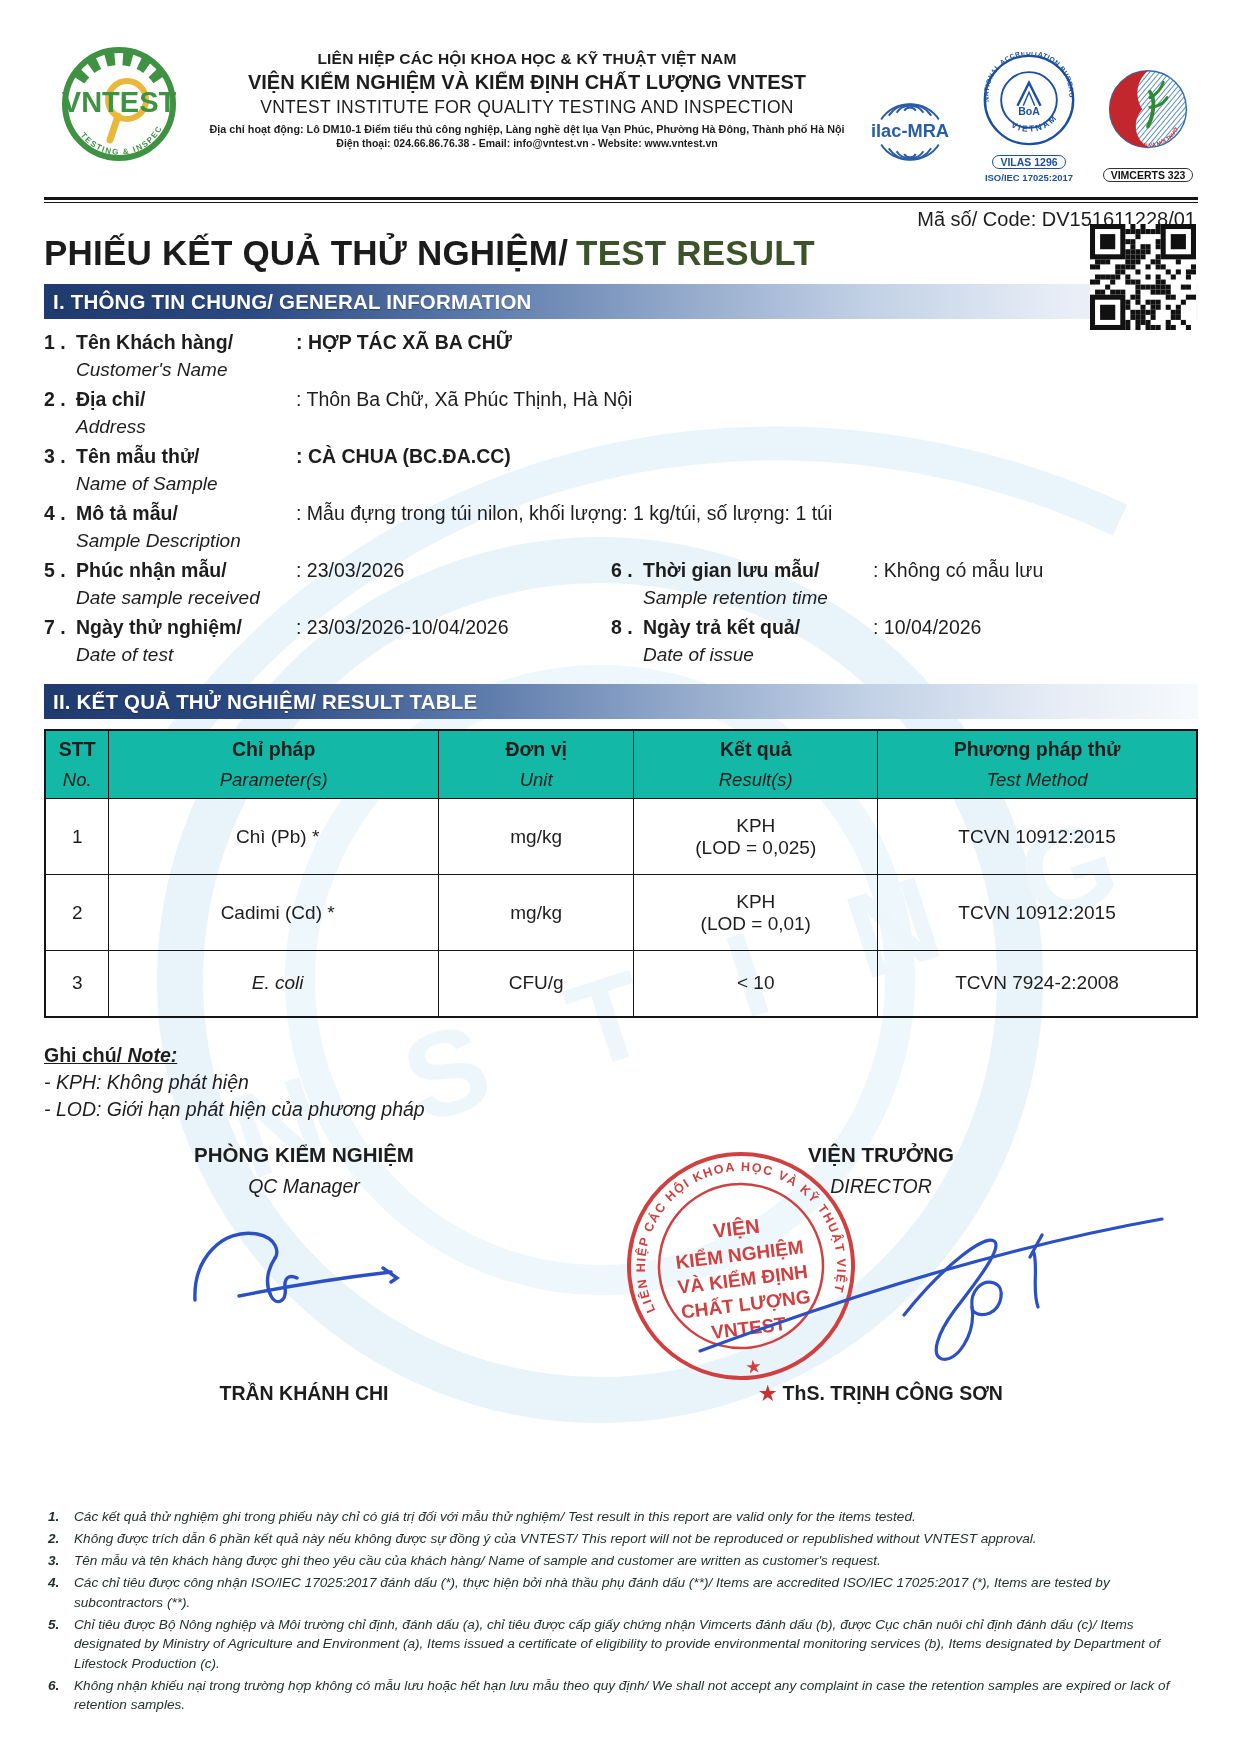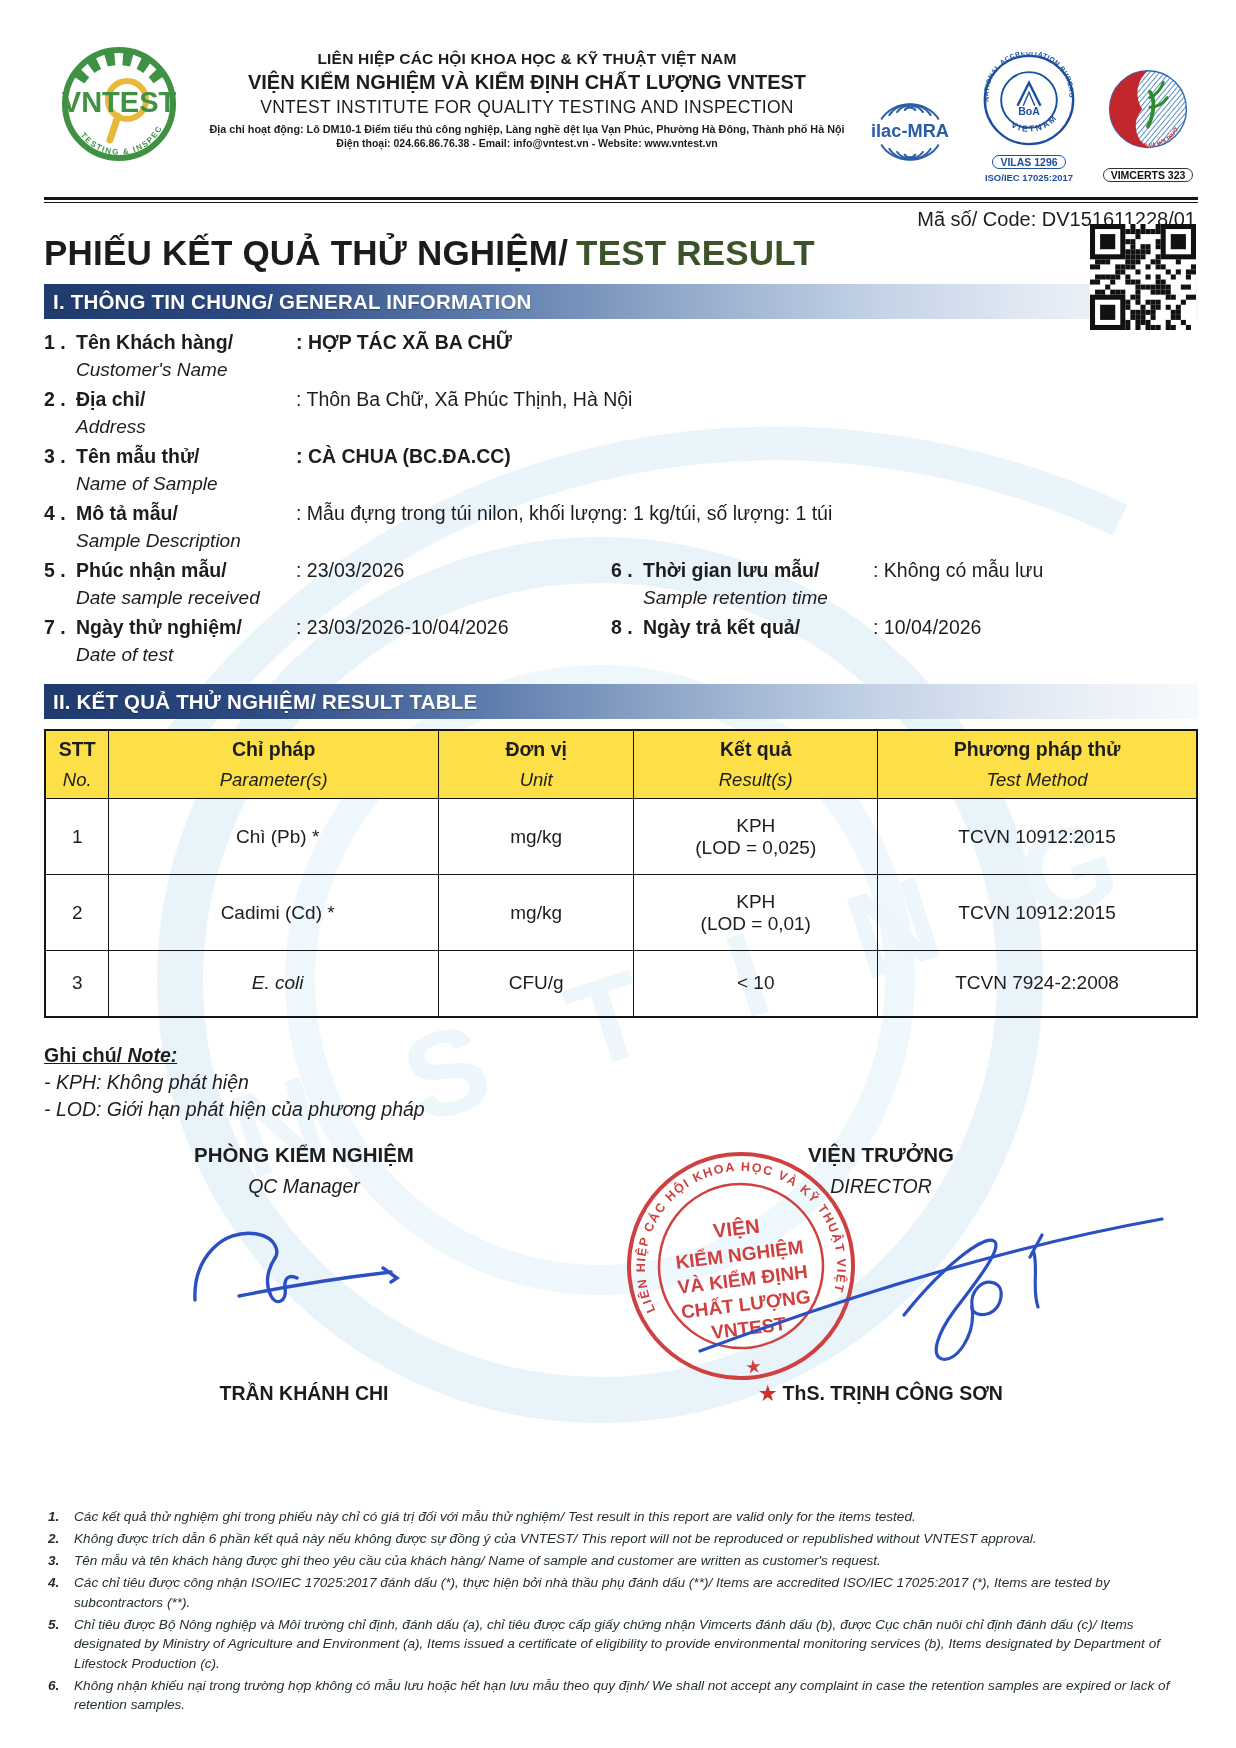--- a/index.html
+++ b/index.html
@@ -59,21 +59,21 @@
   .info-l2 { font-style:italic; padding-left:32px; margin-top:5px; font-size:19px; }
   .info-2col { display:flex; }
   .info-2col .col-l { width:567px; }
   .info-2col .col-r { flex:1; }
   .col-r .info-head { flex:0 0 262px; }
 
   
   table.results { border-collapse:collapse; width:1154px; margin-top:10px; }
   table.results th, table.results td { border:1.6px solid #151515; text-align:center; vertical-align:middle; }
   table.results { border:2.5px solid #151515; }
-  table.results th { background:#fde047; font-weight:normal; padding:7px 4px; }
+  table.results th { background:#14b8a6; font-weight:normal; padding:7px 4px; }
   .th-vi { font-size:19.5px; font-weight:bold; }
   .th-en { font-size:18.5px; font-style:italic; margin-top:8px; }
   td.c-no { width:64px; font-size:19px; }
   td.c-param { width:330px; text-align:left; padding-left:8px; font-size:19px; }
   td.c-unit { width:196px; font-size:19px; }
   td.c-res { width:244px; font-size:19px; }
   td.c-meth { width:320px; font-size:19px; }
   tr.row-tall td { height:76px; }
   tr.row-short td { height:66px; }
   .italic { font-style:italic; }
@@ -452,20 +452,21 @@
       </div>
       <div class="col-r">
         <div class="info-item">
           <div class="info-l1">
             <span class="info-head">
                 <span class="info-no">8 .</span>
                 <span class="info-label">Ngày trả kết quả/</span>
               </span>
             <span class="info-val">: 10/04/2026</span>
           </div>
+          <div class="info-l2">Date of issue</div>
         </div>
       </div>
     </div>
   </div>
 
   <div class="sec-bar">II. KẾT QUẢ THỬ NGHIỆM/ RESULT TABLE</div>
 
   <table class="results">
     <thead>
       <tr>

